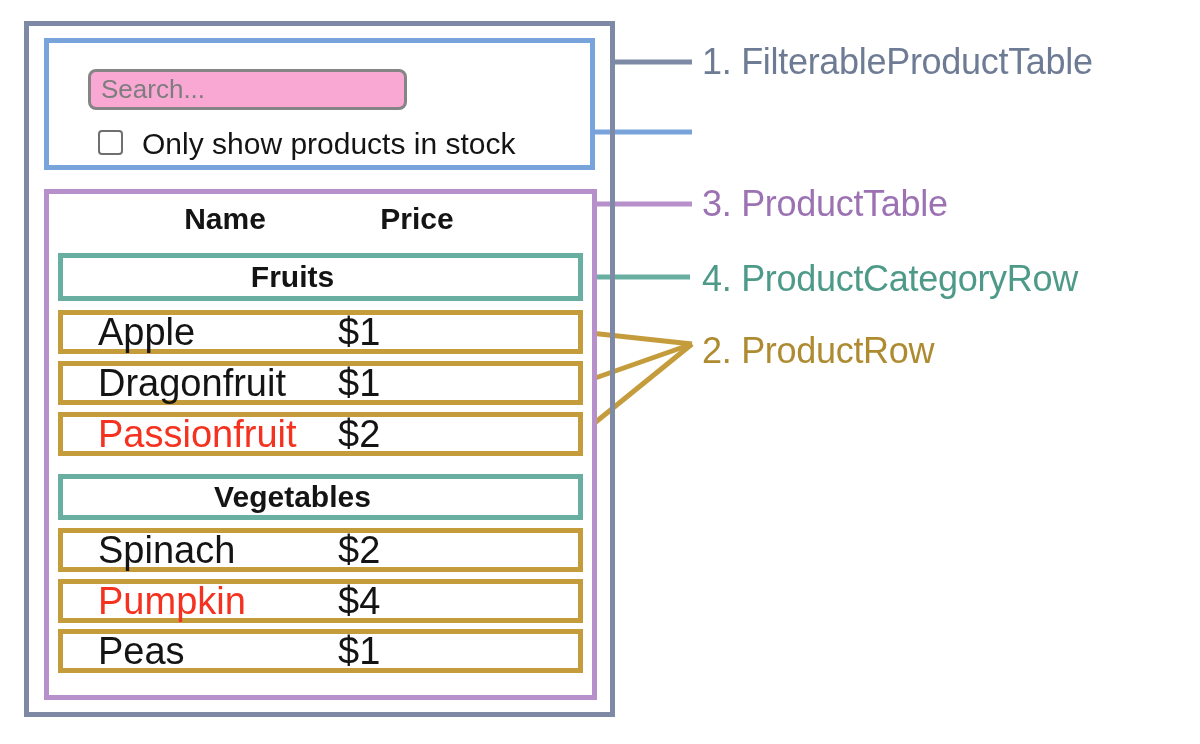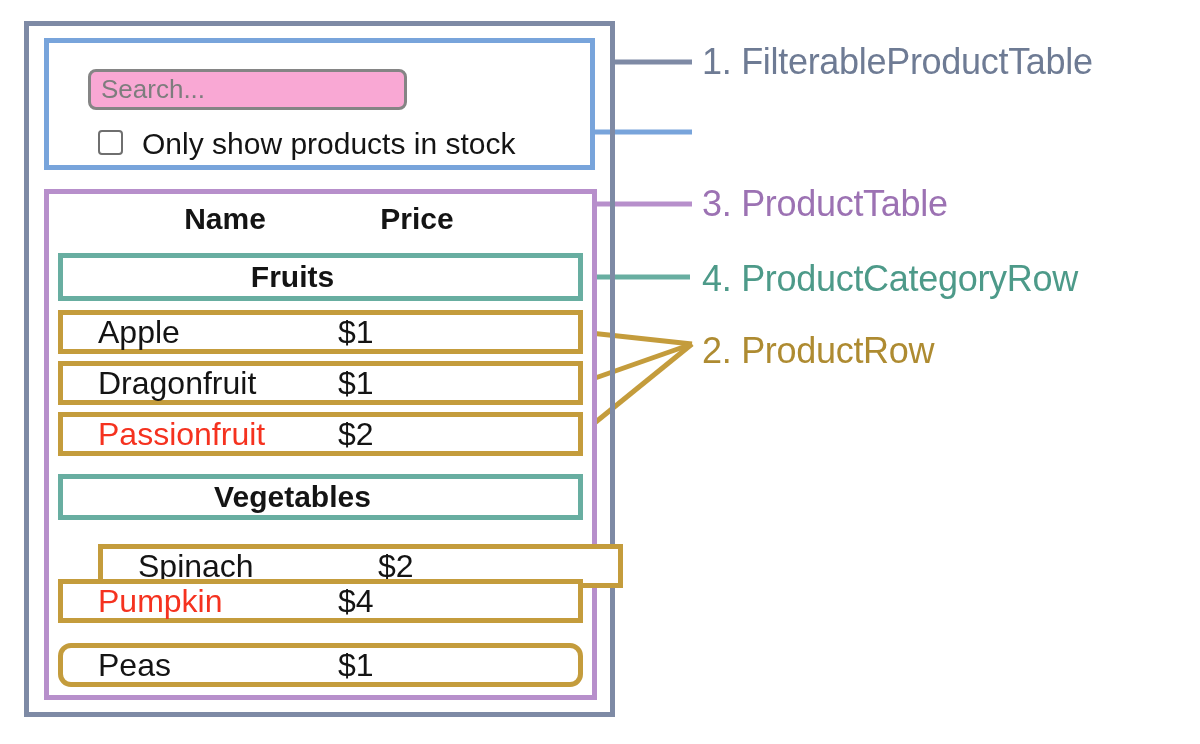--- a/index.html
+++ b/index.html
@@ -9,21 +9,21 @@
   }
   .abs{position:absolute;box-sizing:border-box;}
   
   .outer-box{left:24px;top:21px;width:591px;height:696px;border:5px solid var(--slate-border);}
   .search-box{left:44px;top:38px;width:551px;height:132px;border:5px solid var(--blue-border);background:#fff;}
   .table-box{left:44px;top:189px;width:553px;height:511px;border:5px solid var(--purple-border);background:#fff;}
   .category-box{left:58px;width:525px;height:48px;border:5px solid var(--teal-border);background:#fff;
     display:flex;align-items:center;justify-content:center;padding-right:56px;
     font-size:30px;font-weight:700;color:#141414;}
   .row-box{left:58px;width:525px;height:44px;border:5px solid var(--gold-border);background:#fff;
-    display:flex;align-items:center;font-size:32px;color:#141414;}
+    display:flex;align-items:center;font-size:38px;color:#141414;}
   .row-box .p-name{padding-left:35px;}
   .row-box .p-price{position:absolute;left:275px;color:#141414;}
   
   .search-input{left:88px;top:69px;width:319px;height:41px;border:3px solid #858585;border-radius:8px;
     font-size:26px;padding:0 0 0 10px;color:#555;outline:none;background:#f9a8d4;
     font-family:"Liberation Sans","DejaVu Sans",sans-serif;}
   .search-input::placeholder{color:#7d7d7d;opacity:1;}
   .checkbox{left:98px;top:130px;width:25px;height:25px;border:2px solid #6f6f6f;border-radius:4px;background:#fff;}
   .checkbox-label{left:142px;top:126px;font-size:30px;line-height:36px;color:#141414;white-space:nowrap;}
   
@@ -76,29 +76,29 @@
   </div>
   <div class="abs row-box" style="top:412px;">
     <span class="p-name" style="color: rgb(245, 50, 31);">Passionfruit</span>
     <span class="p-price">$2</span>
   </div>
 
   <div class="abs category-box" style="top:474px;height:46px;">
     <span>Vegetables</span>
   </div>
 
-  <div class="abs row-box" style="top:544px;margin-left:40px;">
+  <div class="abs row-box" style="top:528px;">
     <span class="p-name" style="color: rgb(20, 20, 20);">Spinach</span>
     <span class="p-price">$2</span>
   </div>
   <div class="abs row-box" style="top:579px;">
     <span class="p-name" style="color: rgb(245, 50, 31);">Pumpkin</span>
     <span class="p-price">$4</span>
   </div>
-  <div class="abs row-box" style="top:643px;border-radius:13px;">
+  <div class="abs row-box" style="top:629px;">
     <span class="p-name" style="color: rgb(20, 20, 20);">Peas</span>
     <span class="p-price">$1</span>
   </div>
 
   <div class="abs legend-label" style="top: 40px; color: rgb(110, 123, 148);">1. FilterableProductTable</div>
   <div class="abs legend-label" style="top: 182px; color: rgb(156, 114, 179);">3. ProductTable</div>
   <div class="abs legend-label" style="top: 257px; color: rgb(77, 154, 137);">4. ProductCategoryRow</div>
   <div class="abs legend-label" style="top: 329px; color: rgb(174, 139, 49);">2. ProductRow</div>
 
 </div>

